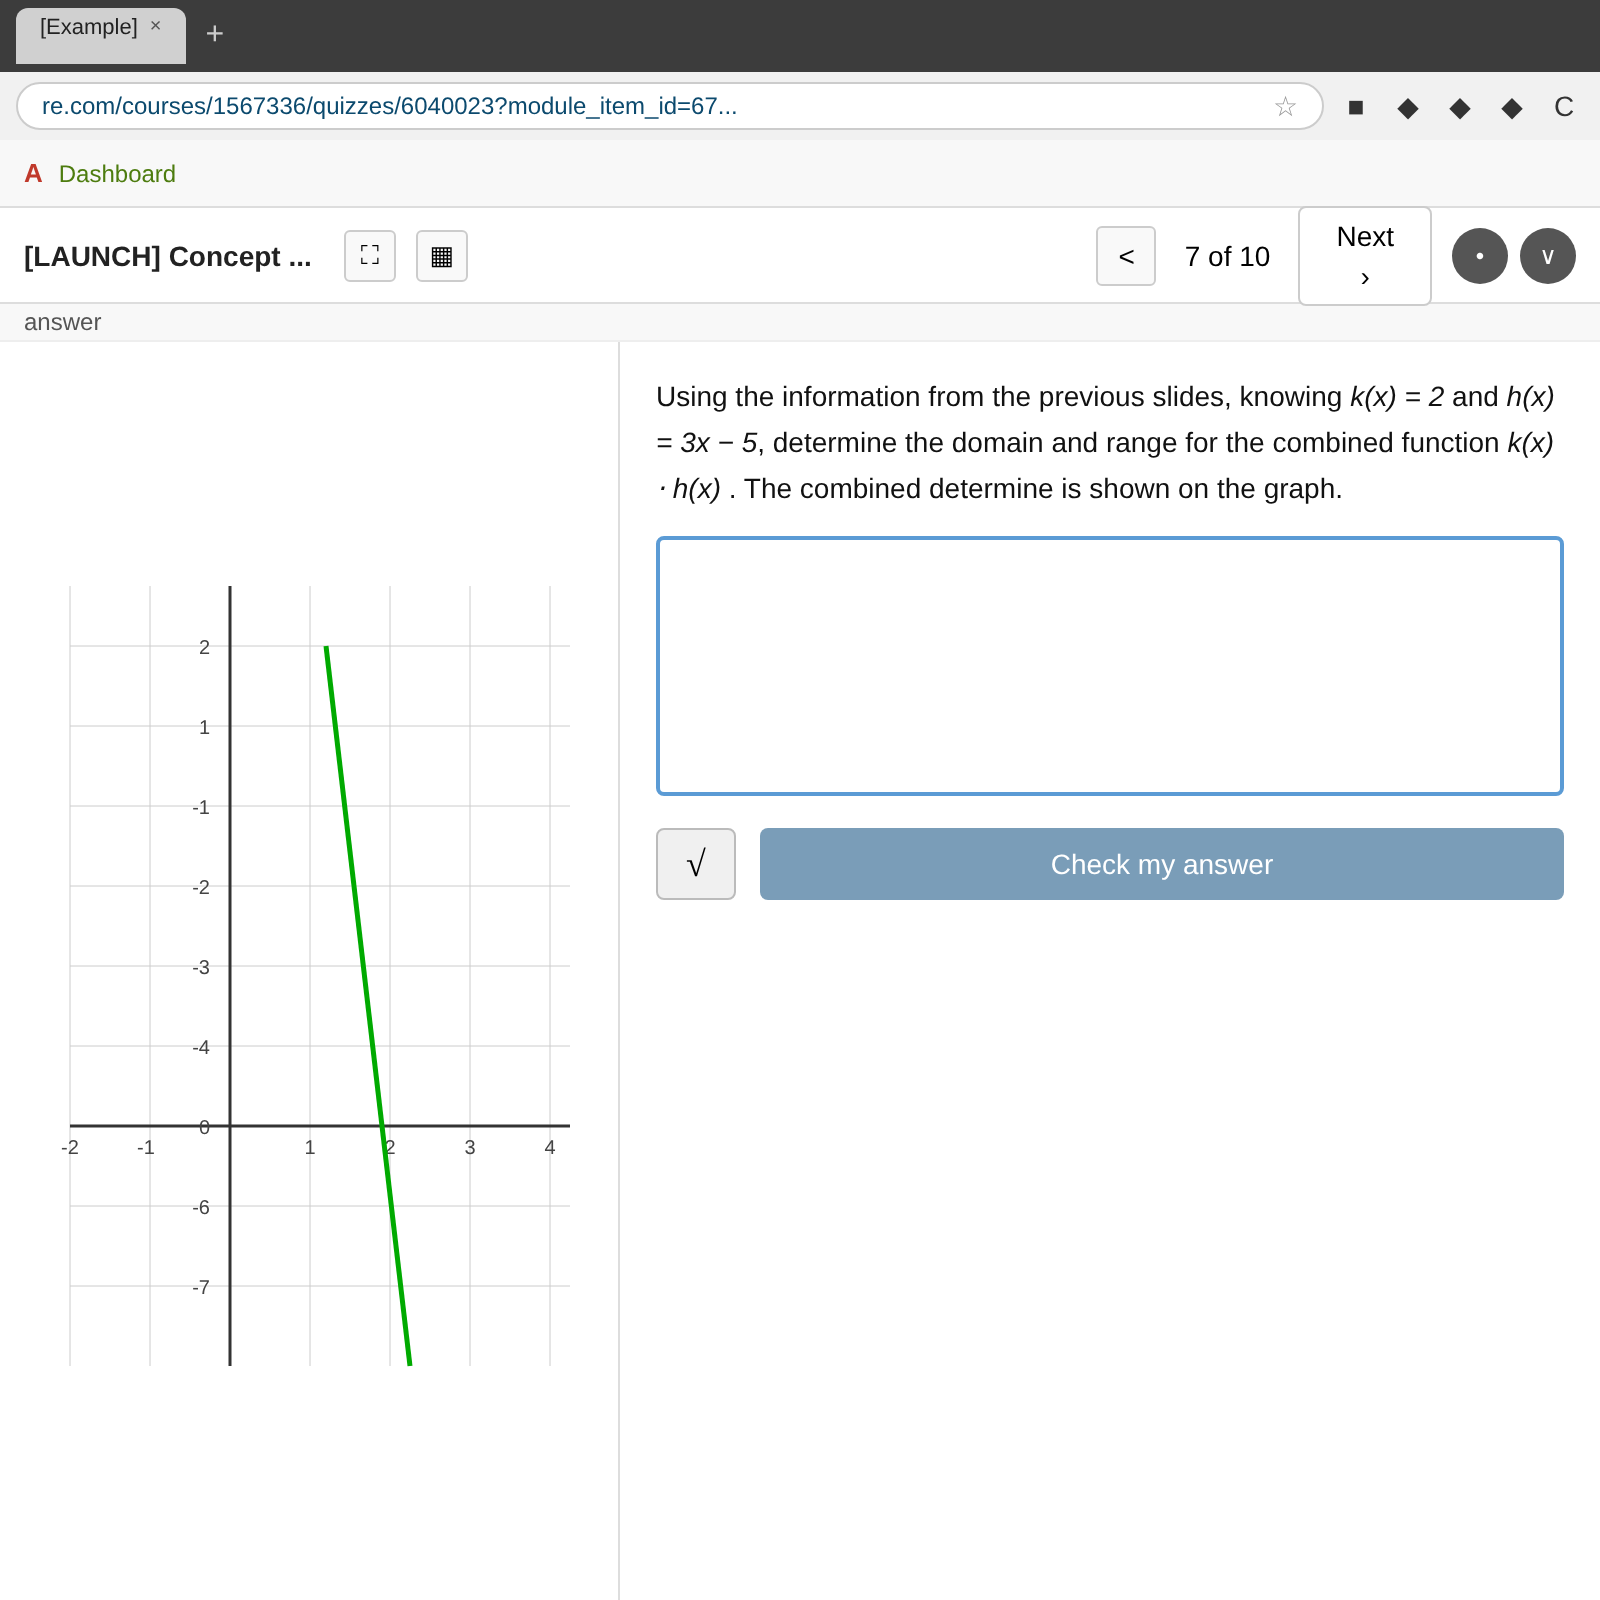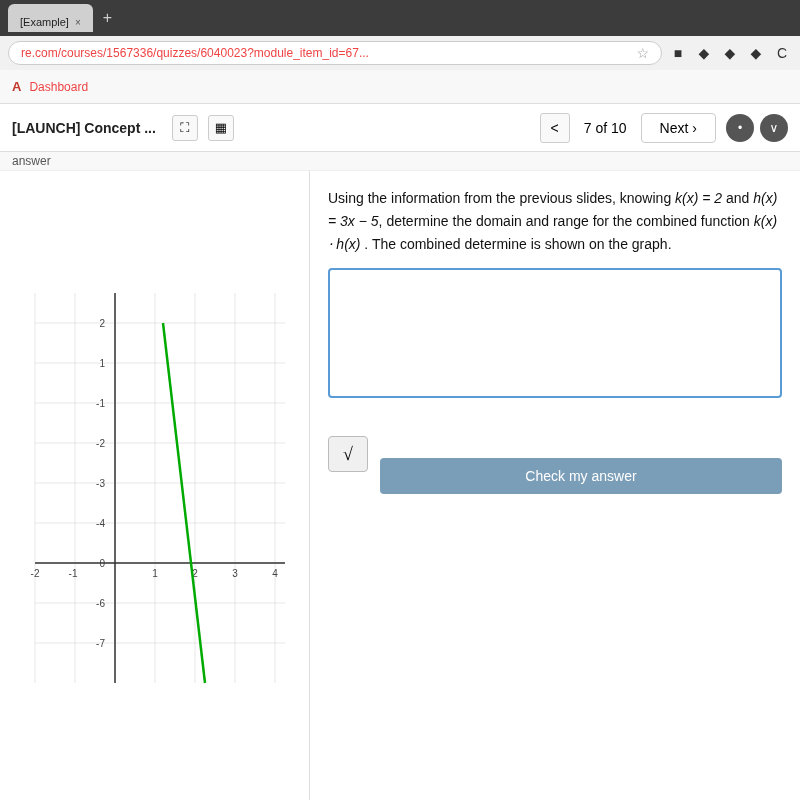--- a/index.html
+++ b/index.html
@@ -25,21 +25,21 @@
       align-items: center;
       gap: 4px;
     }
     .tab {
       background: #d0d0d0;
       border-radius: 6px 6px 0 0;
       padding: 4px 12px;
       font-size: 11px;
       color: #222;
       display: flex;
-      align-items: flex-end;
+      align-items: flex-start;
       gap: 6px;
       height: 28px;
     }
     .tab .close-x {
       font-size: 10px;
       color: #555;
       cursor: pointer;
     }
     .tab-plus {
       color: #ccc;
@@ -65,21 +65,21 @@
       padding: 3px 12px;
       font-size: 12px;
       color: #333;
       display: flex;
       align-items: center;
       gap: 6px;
     }
     .address-text {
       flex: 1;
       font-size: 12px;
-      color: #ef4444;
+      color: #0c4a6e;
     }
     .star-icon { color: #999; font-size: 14px; }
     .browser-icons {
       display: flex;
       gap: 6px;
       align-items: center;
     }
     .browser-icon-btn {
       width: 20px;
       height: 20px;
@@ -101,21 +101,21 @@
       padding: 0 12px;
       gap: 8px;
     }
     .lms-logo {
       font-size: 13px;
       font-weight: bold;
       color: #c0392b;
     }
     .lms-nav-link {
       font-size: 12px;
-      color: #ef4444;
+      color: #4d7c0f;
       text-decoration: none;
     }
 
     
     .quiz-header {
       background: white;
       border-bottom: 1px solid #ddd;
       height: 48px;
       display: flex;
       align-items: center;
@@ -173,20 +173,21 @@
       background: white;
       border: 1px solid #ccc;
       border-radius: 4px;
       padding: 6px 18px;
       font-size: 14px;
       cursor: pointer;
       display: flex;
       align-items: center;
       gap: 4px;
       font-weight: 500;
+      flex-direction: column;
     }
     .dots-btn {
       width: 28px;
       height: 28px;
       border-radius: 50%;
       background: #555;
       color: white;
       display: flex;
       align-items: center;
       justify-content: center;
@@ -296,21 +297,20 @@
     .check-answer-btn {
       flex: 1;
       height: 36px;
       background: #7a9db8;
       color: white;
       border: none;
       border-radius: 4px;
       font-size: 14px;
       cursor: pointer;
       font-weight: 500;
-      margin-top: 44px;
     }
   </style>
 </head>
 <body>
 
 <div class="browser-chrome">
   <div class="tab-bar">
     <div class="tab">
       <span>[Example]</span>
       <span class="close-x">×</span>

